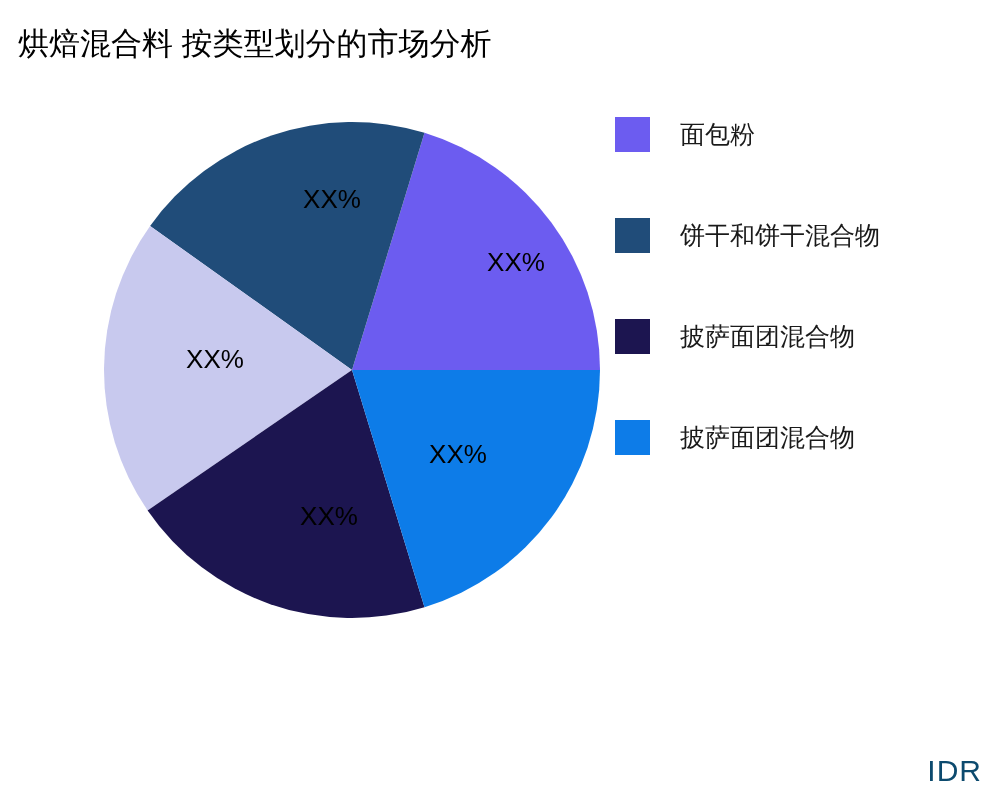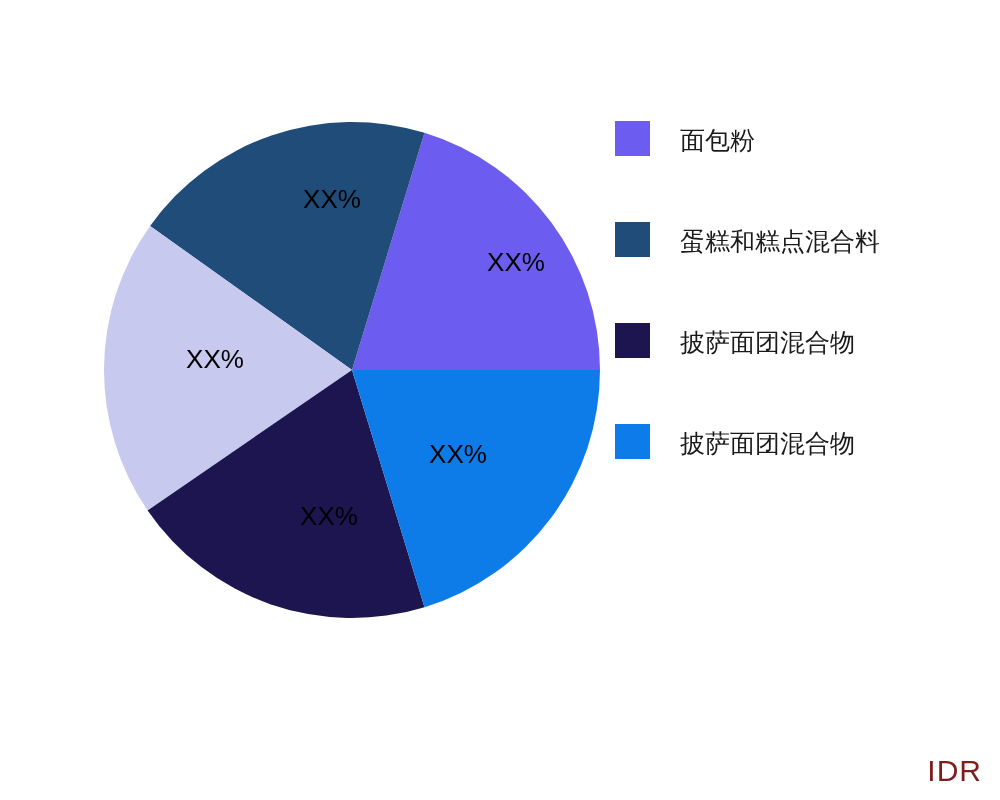--- a/index.html
+++ b/index.html
@@ -50,21 +50,21 @@
     dominant-baseline: middle;
   }
   #legend {
     position: absolute;
     left: 615px;
     top: 112px;
     width: 380px;
   }
   .legend-item {
     display: flex;
-    align-items: flex-end;
+    align-items: center;
     height: 44px;
     margin-bottom: 57px;
   }
   .legend-item:last-child {
     margin-bottom: 0;
   }
   .legend-swatch {
     width: 35px;
     height: 35px;
     flex: 0 0 35px;
@@ -74,30 +74,31 @@
     font-size: 25px;
     color: #1a1a1a;
     white-space: nowrap;
     line-height: 32px;
   }
   #watermark {
     position: absolute;
     right: 18px;
     bottom: 12px;
     font-size: 30px;
-    color: #7f1d1d;
+    color: #0c4a6e;
     letter-spacing: 1px;
     margin-left: 36px;
   }
 </style>
 </head>
 <body>
 
 <div id="page">
 
+  <div id="chart-title">烘焙混合料 按类型划分的市场分析</div>
 
   <div id="pie-wrap">
     <svg id="pie-svg" viewBox="0 0 498 498">
       <g id="pie-slices">
           <path d="M 249 249 L 497.00 249.00 A 248 248 0 0 0 321.51 11.84 Z" fill="#6c5cf0"></path>
           <path d="M 249 249 L 321.51 11.84 A 248 248 0 0 0 47.10 104.99 Z" fill="#204c79"></path>
           <path d="M 249 249 L 47.10 104.99 A 248 248 0 0 0 44.62 389.47 Z" fill="#c8c9ee"></path>
           <path d="M 249 249 L 44.62 389.47 A 248 248 0 0 0 321.51 486.16 Z" fill="#1c1550"></path>
           <path d="M 249 249 L 321.51 486.16 A 248 248 0 0 0 497.00 249.00 Z" fill="#0d7ce8"></path>
         </g>
@@ -111,21 +112,21 @@
     </svg>
   </div>
 
   <div id="legend">
       <div class="legend-item">
         <span class="legend-swatch" style="background: rgb(108, 92, 240);"></span>
         <span class="legend-label">面包粉</span>
       </div>
       <div class="legend-item">
         <span class="legend-swatch" style="background: rgb(32, 76, 121);"></span>
-        <span class="legend-label">蛋糕和糕点混合料</span>
+        <span class="legend-label">饼干和饼干混合物</span>
       </div>
       <div class="legend-item">
         <span class="legend-swatch" style="background: rgb(28, 21, 80);"></span>
         <span class="legend-label">披萨面团混合物</span>
       </div>
       <div class="legend-item">
         <span class="legend-swatch" style="background: rgb(13, 124, 232);"></span>
         <span class="legend-label">披萨面团混合物</span>
       </div>
     </div>

